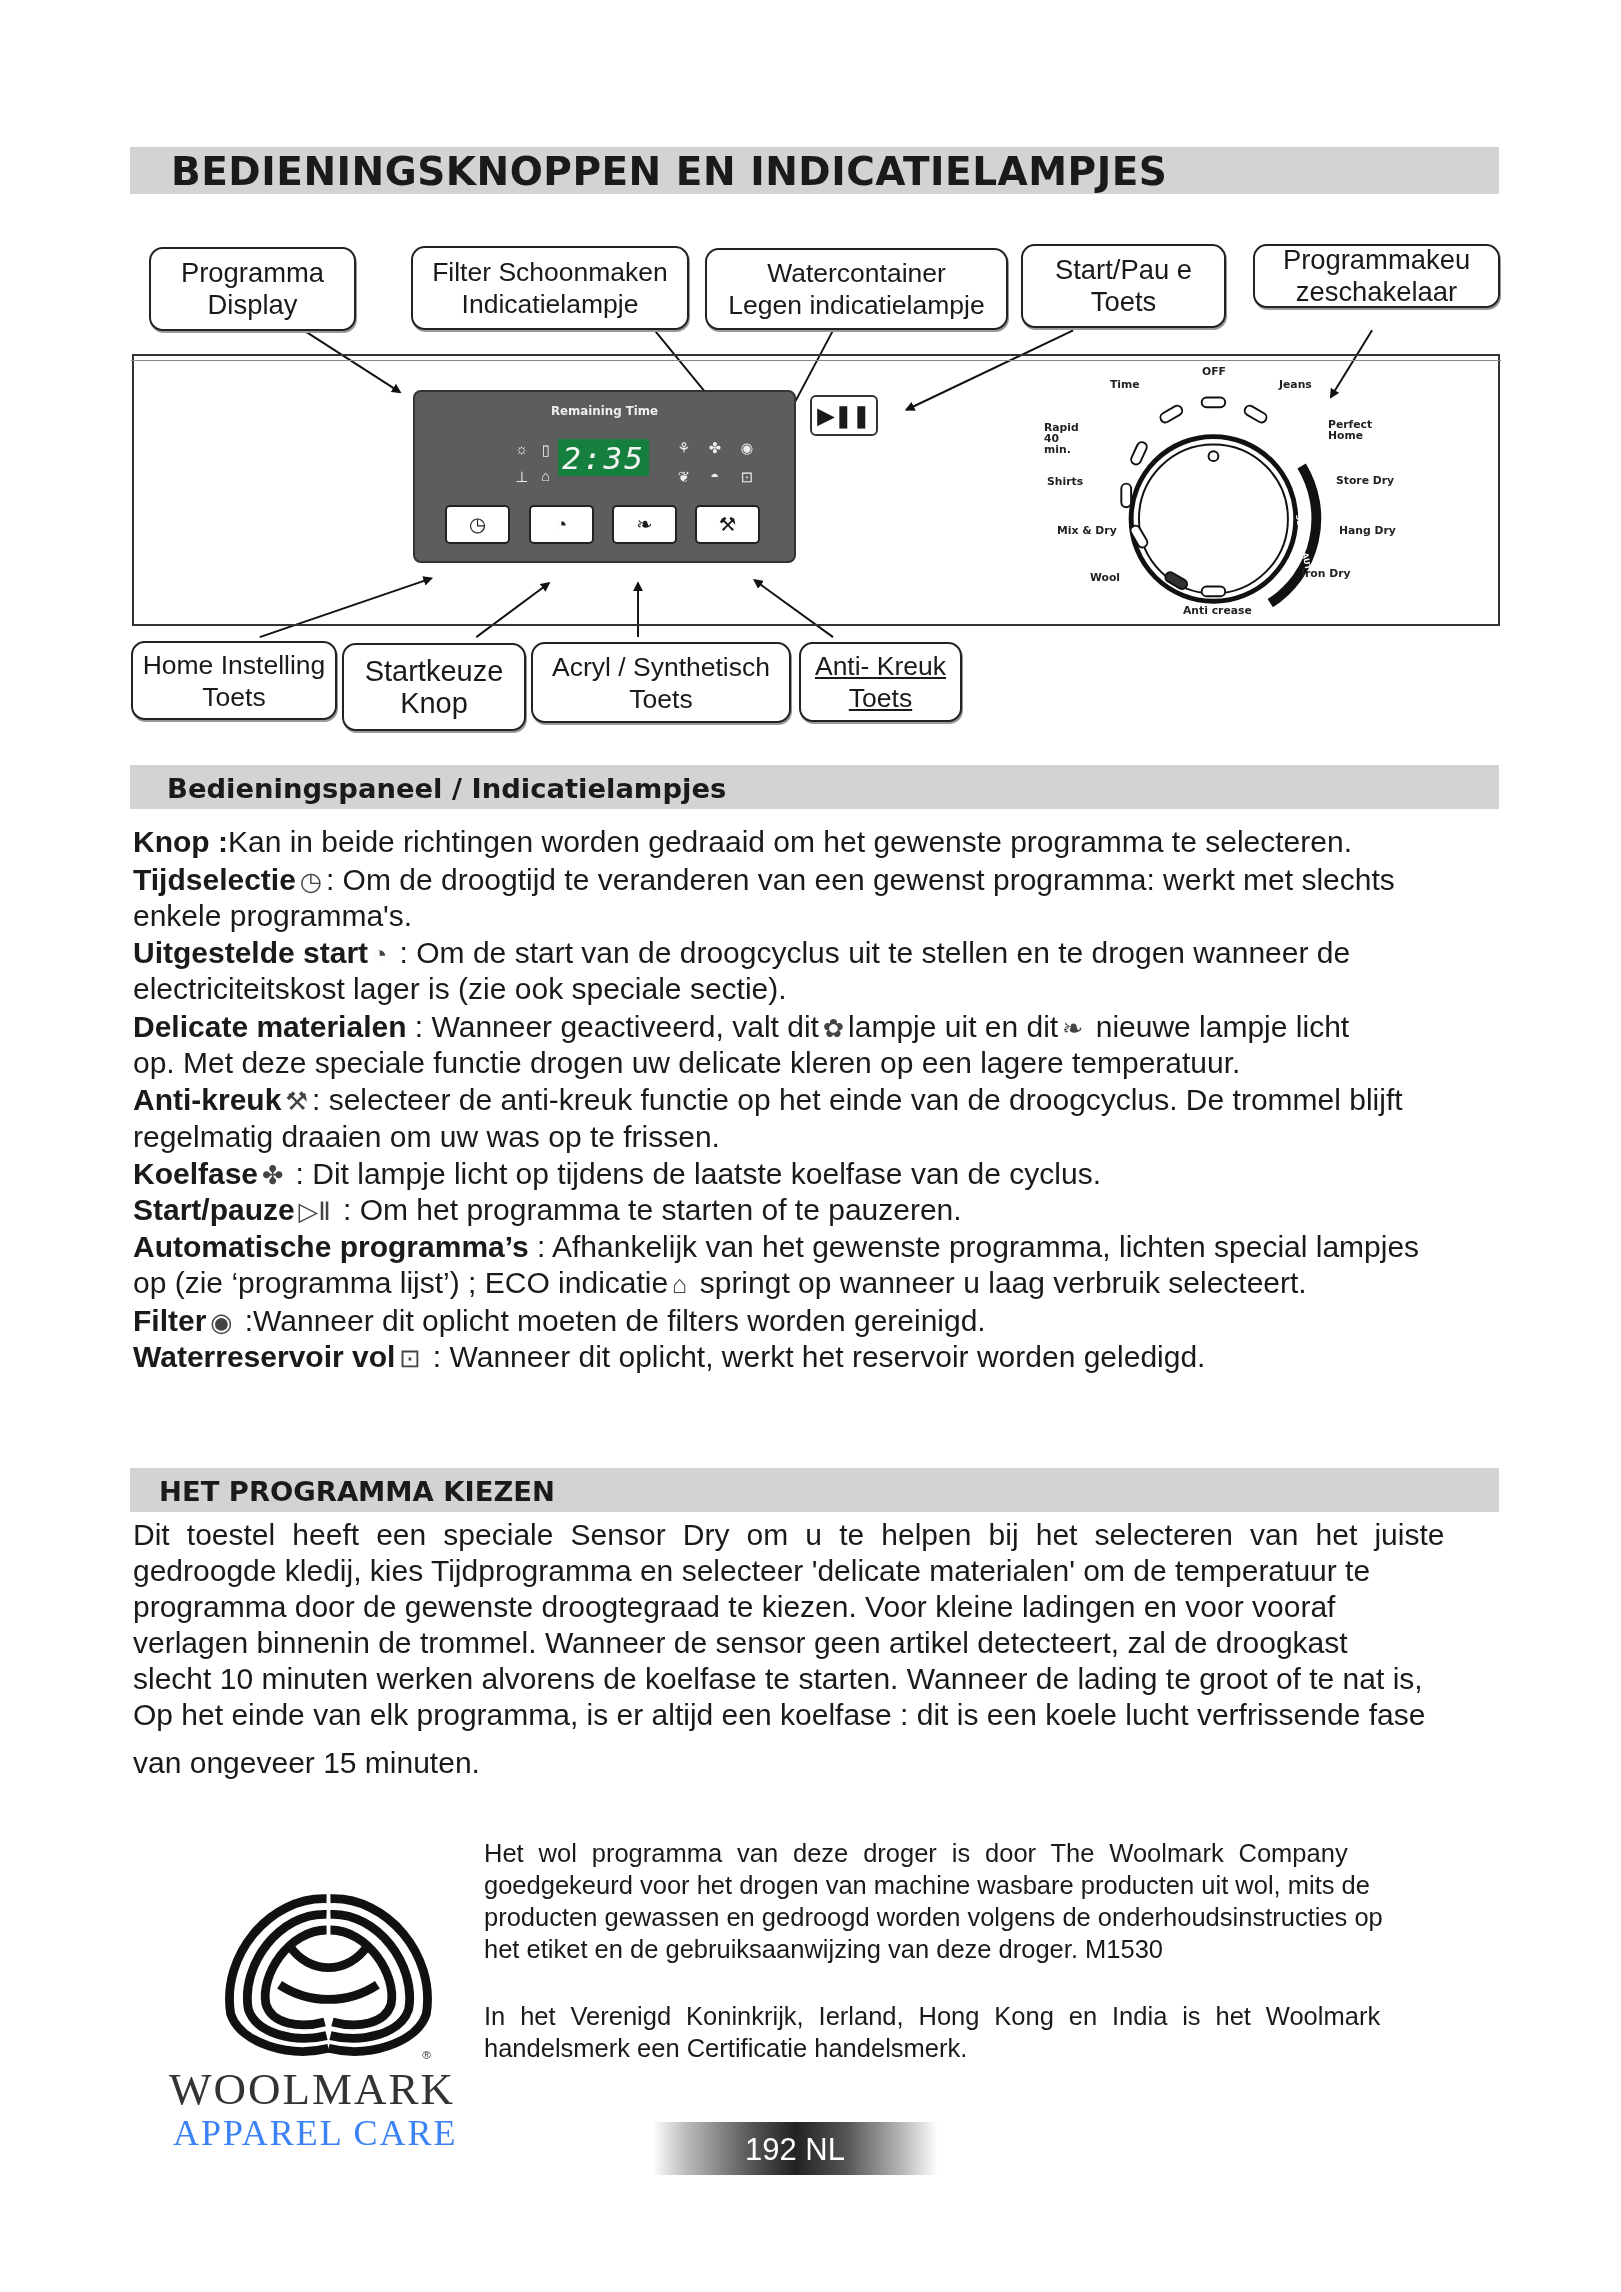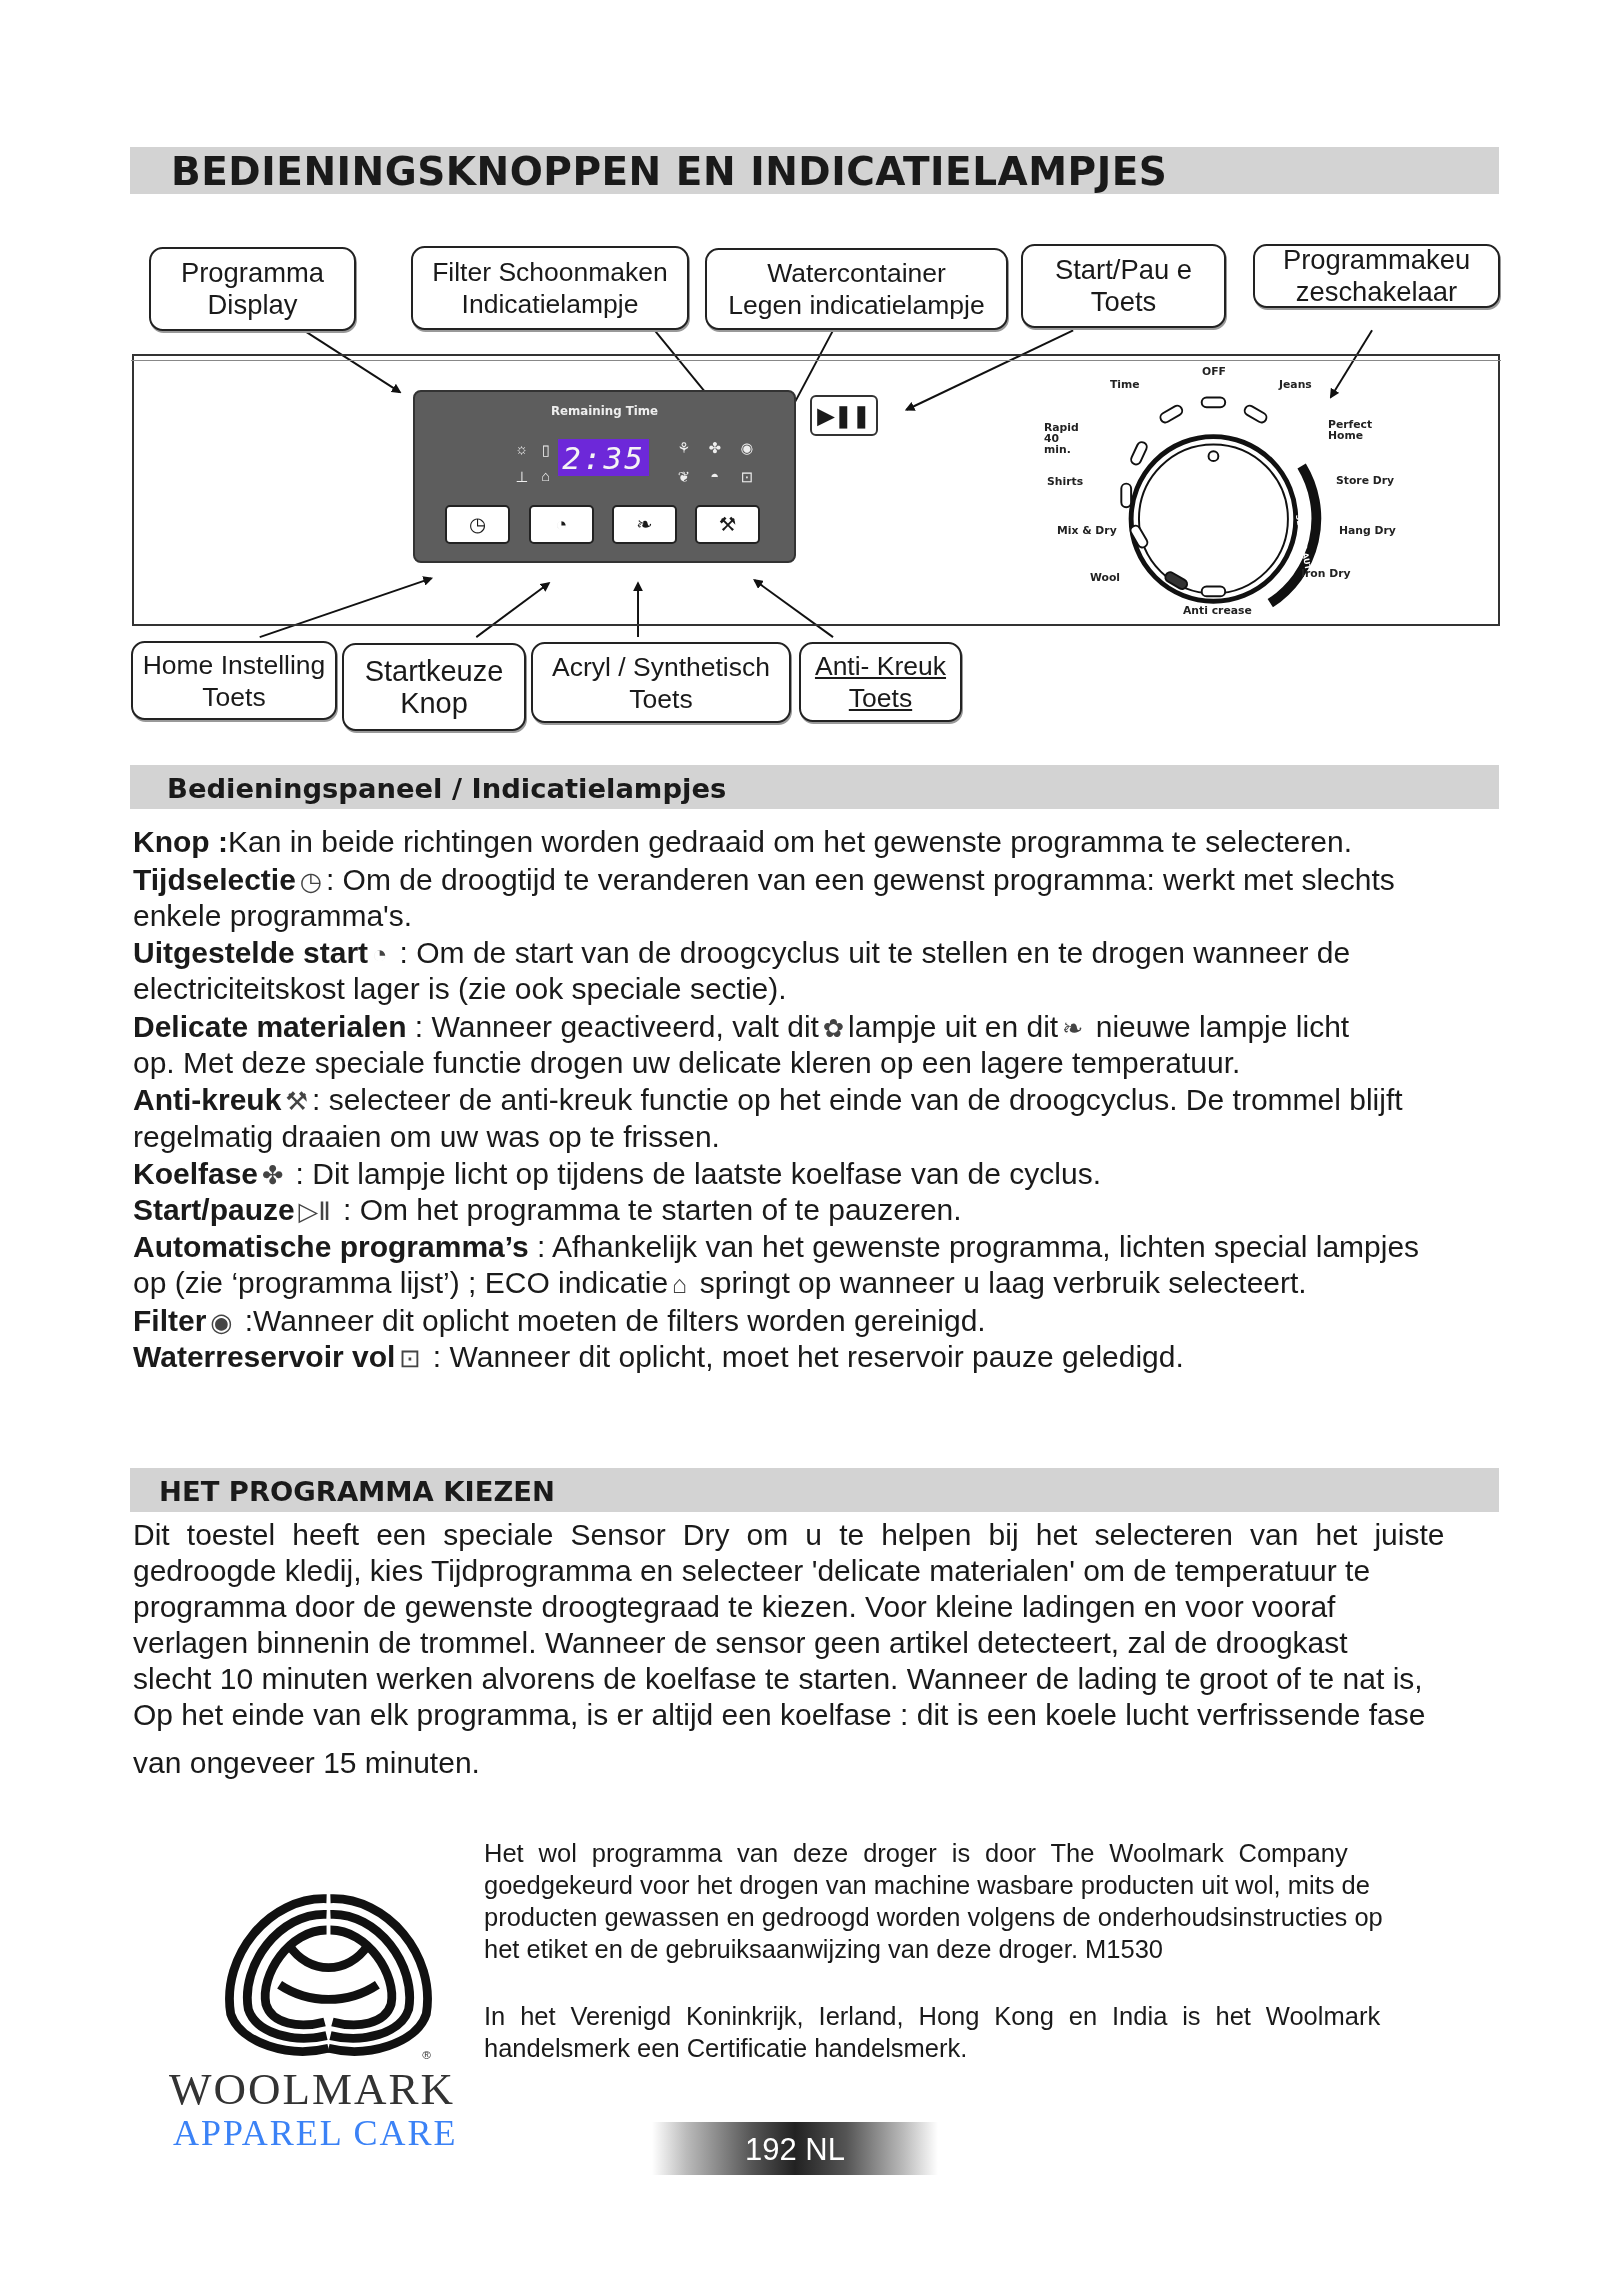--- a/index.html
+++ b/index.html
@@ -24,21 +24,21 @@
   .callout span { display:block; white-space:nowrap; }
 
   .frame { left:132px; top:354px; width:1368px; height:272px; border:2.9px solid #333;
            box-sizing:border-box; border-top-width:2.9px; }
   .frame::before { content:""; position:absolute; left:-2.9px; right:-2.9px; top:3.9px; height:1px; background:#888; }
 
   .display { left:413px; top:390px; width:383px; height:173px; background:#5d5d5d;
              border:2px solid #333; border-radius:7.8px; box-sizing:border-box; }
   .rt-label { position:absolute; left:0; width:100%; top:11.8px; text-align:center;
               color:#eee; font-weight:bold; font-size:11.8px; font-family:"DejaVu Sans", sans-serif; }
-  .lcd { position:absolute; left:143px; top:47px; width:91px; height:37px; background:#6d28d9; }
+  .lcd { position:absolute; left:143px; top:47px; width:91px; height:37px; background:#15803d; }
   .lcd span { position:absolute; left:0; width:100%; top:1px; text-align:center;
               color:#f4f4f4; font-family:"DejaVu Sans Mono", monospace; font-size:31px;
               font-style:italic; letter-spacing:2px; }
   .ind { position:absolute; color:#eee; font-size:14.7px; width:17.6px; text-align:center; }
   .pbtn { position:absolute; top:113px; width:65px; height:39px; background:#fff;
           border:2px solid #222; border-radius:4.9px; box-sizing:border-box;
           display:flex; align-items:center; justify-content:center; font-size:19.6px; }
 
   .startbtn { left:810px; top:395px; width:68px; height:41px; border:2px solid #333; border-radius:5.9px;
               box-sizing:border-box; background:#fff; display:flex; align-items:center; justify-content:center;
@@ -227,21 +227,21 @@
 <div class="line" style="top:1230px;">
   <b>Automatische programma’s</b><span> : Afhankelijk van het gewenste programma, lichten special lampjes</span>
 </div>
 <div class="line" style="top:1266px;">
   <span>op (zie ‘programma lijst’) ; ECO indicatie</span><span class="ico">⌂</span><span>  springt op wanneer u laag verbruik selecteert.</span>
 </div>
 <div class="line" style="top:1304px;">
   <b>Filter</b><span class="ico">◉</span><span> :Wanneer dit oplicht moeten de filters worden gereinigd.</span>
 </div>
 <div class="line" style="top:1340px;">
-  <b>Waterreservoir vol</b><span class="ico">⊡</span><span> : Wanneer dit oplicht, moet het reservoir pauze geledigd.</span>
+  <b>Waterreservoir vol</b><span class="ico">⊡</span><span> : Wanneer dit oplicht, werkt het reservoir worden geledigd.</span>
 </div>
 
 <div class="band sub2">
   <span>HET PROGRAMMA KIEZEN</span>
 </div>
 
 <div class="para" style="top:1517px;">
   <span class="ln" style="word-spacing:8.8px;">Dit toestel heeft een speciale Sensor Dry om u te helpen bij het selecteren van het juiste</span>
   <span class="ln">gedroogde kledij, kies Tijdprogramma en selecteer 'delicate materialen' om de temperatuur te</span>
   <span class="ln">programma door  de gewenste droogtegraad  te kiezen.  Voor kleine  ladingen en  voor vooraf</span>

